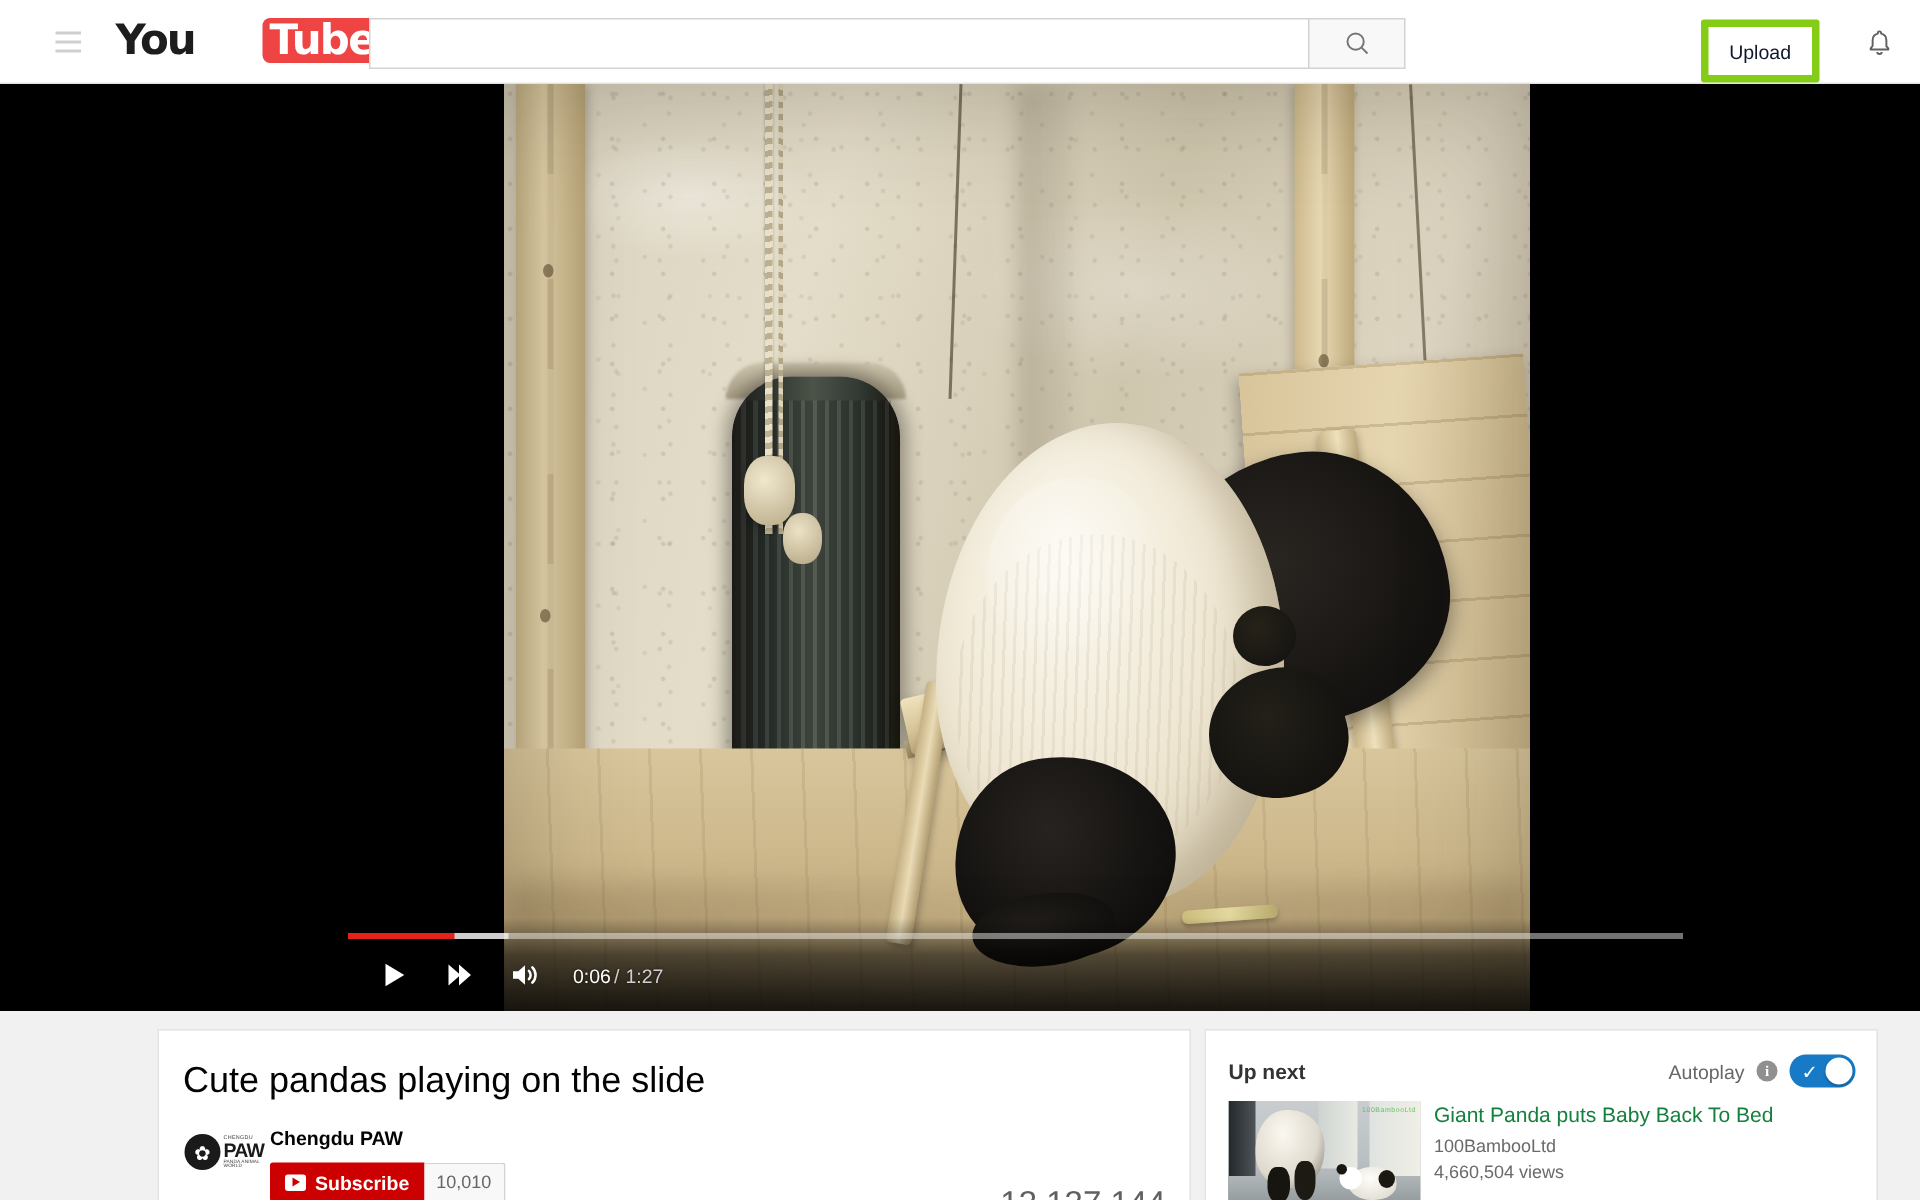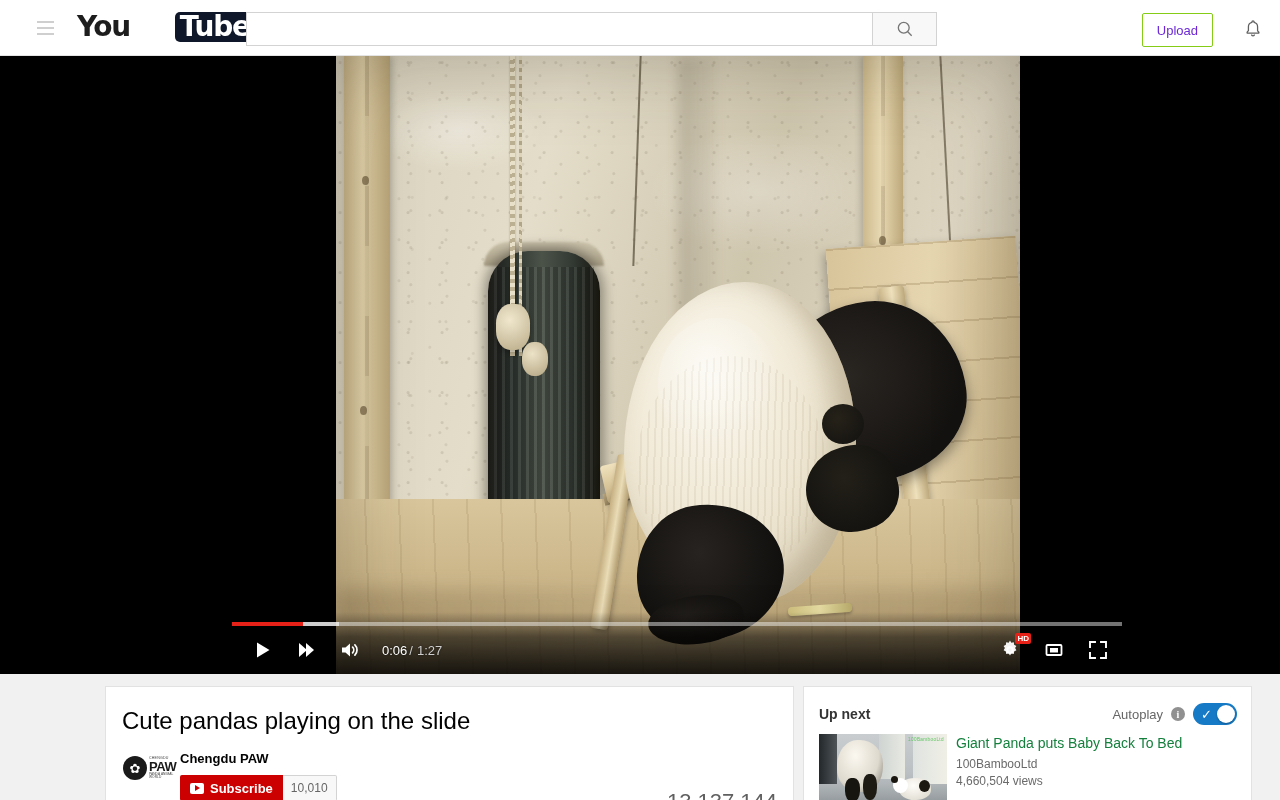--- a/index.html
+++ b/index.html
@@ -35,21 +35,21 @@
     gap: 43px;
   }
   .logo-you {
     font-family: "DejaVu Sans", sans-serif;
     font-weight: bold; font-size: 28px;
     letter-spacing: -1.4px;
     color: #1d1d1d;
     line-height: 30px;
   }
   .logo-tube {
-    background: #0f172a;
+    background: #ef4444;
     color: #ffffff;
     font-family: "DejaVu Sans", sans-serif;
     font-weight: bold; font-size: 28px;
     letter-spacing: -1.2px;
     line-height: 30px;
     padding: 0 5px;
     border-radius: 5px;
     margin-left: 2px;
   }
   .logo-cc {
@@ -76,23 +76,23 @@
     width: 65px; height: 34px;
     border: 1px solid #d3d3d3;
     background: #f8f8f8;
     display: flex; align-items: center; justify-content: center;
     cursor: pointer;
   }
 
   .upload-btn {
     position: absolute; right: 67px; top: 13px;
     height: 30px; padding: 16px 14px;
-    border: 1px solid #84cc16; background: #ffffff;
+    border: 5px solid #84cc16; background: #ffffff;
     border-radius: 2px;
-    font-size: 13px; color: #6d28d9;
+    font-size: 13px; color: #0f172a;
     display: flex; align-items: center;
     cursor: pointer;
     font-family: "Liberation Sans", sans-serif;
   }
   .bell-btn {
     position: absolute; right: 12px; top: 14px;
     width: 30px; height: 30px;
     display: flex; align-items: center; justify-content: center;
     cursor: pointer;
   }
@@ -648,45 +648,20 @@
           <path d="M14.6 9.2a4 4 0 0 1 0 5.6" fill="none" stroke="#ffffff" stroke-width="1.7" stroke-linecap="round"></path>
           <path d="M16.9 6.9a7.2 7.2 0 0 1 0 10.2" fill="none" stroke="#ffffff" stroke-width="1.7" stroke-linecap="round"></path>
         </svg>
       </div>
 
       <div class="time-display">
         <span>0:06</span><span class="time-sep">/</span><span class="time-sep">1:27</span>
       </div>
     </div>
 
-    <div class="ctrl-right">
-      <div class="cbtn gear-wrap">
-        <svg width="24" height="24" viewBox="0 0 24 24">
-          <path d="M12 8.3a3.7 3.7 0 1 0 0 7.4 3.7 3.7 0 0 0 0-7.4zm0 2a1.7 1.7 0 1 1 0 3.4 1.7 1.7 0 0 1 0-3.4z" fill="#ffffff"></path>
-          <path d="M12 2.6l1.3 2.2 2.5-.5.3 2.5 2.3 1.1-1.3 2.2 1.3 2.2-2.3 1.1-.3 2.5-2.5-.5L12 17.6l-1.3-2.2-2.5.5-.3-2.5-2.3-1.1 1.3-2.2-1.3-2.2 2.3-1.1.3-2.5 2.5.5z" fill="#ffffff" opacity=".95"></path>
-        </svg>
-        <span class="hd-badge">HD</span>
-      </div>
-
-      <div class="cbtn">
-        <svg width="24" height="24" viewBox="0 0 24 24">
-          <rect x="4.5" y="7" width="15" height="10" rx="1" fill="none" stroke="#ffffff" stroke-width="1.8"></rect>
-          <rect x="8" y="10" width="8" height="4.5" fill="#ffffff"></rect>
-        </svg>
-      </div>
-
-      <div class="cbtn">
-        <svg width="24" height="24" viewBox="0 0 24 24">
-          <path d="M4 9V4h5" fill="none" stroke="#ffffff" stroke-width="1.9" stroke-linecap="square"></path>
-          <path d="M20 9V4h-5" fill="none" stroke="#ffffff" stroke-width="1.9" stroke-linecap="square"></path>
-          <path d="M4 15v5h5" fill="none" stroke="#ffffff" stroke-width="1.9" stroke-linecap="square"></path>
-          <path d="M20 15v5h-5" fill="none" stroke="#ffffff" stroke-width="1.9" stroke-linecap="square"></path>
-        </svg>
-      </div>
-    </div>
   </div>
 </div>
 
 <div class="primary-card">
   <div class="video-title">Cute pandas playing on the slide</div>
 
   <div class="owner-row">
     <div class="avatar">
       <div class="avatar-mark">
         <div class="paw-circle">

